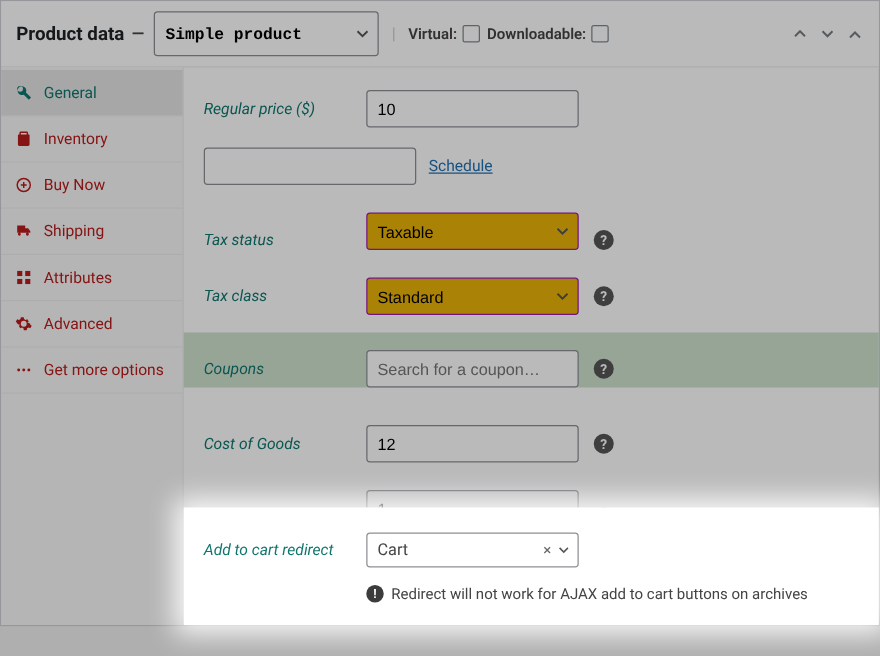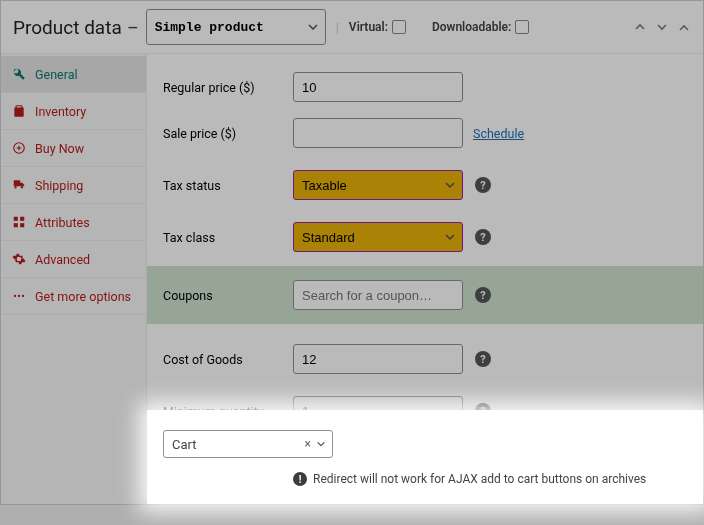--- a/index.html
+++ b/index.html
@@ -27,22 +27,22 @@
   }
   .panel-header {
     display: flex;
     align-items: center;
     padding: 8px 12px;
     border-bottom: 1px solid #eee;
     font-size: 13px;
     background: #fff;
   }
   .panel-title {
-    font-weight: 400;
-    font-size: 19px;
+    font-weight: 700;
+    font-size: 15px;
     color: #1d2327;
     margin-right: 6px;
   }
   .panel-dash { font-weight: 700; margin-right: 8px; }
   .type-select {
     height: 36px;
     border: 1px solid #8c8f94;
     border-radius: 3px;
     padding: 2px 26px 2px 8px;
     background: #fff;
@@ -53,21 +53,21 @@
     position: relative;
     width: 180px;
     font-family: Liberation Mono, monospace;
   }
   .select-wrap { position: relative; display: inline-block; }
   .select-caret {
     position: absolute; right: 7px; top: 50%; transform: translateY(-50%);
     pointer-events: none;
   }
   .hdr-sep { margin: 0 10px; color: #ccc; }
-  .hdr-opt { display: inline-flex; align-items: flex-start; gap: 4px; margin-right: 26px; }
+  .hdr-opt { display: inline-flex; align-items: flex-start; gap: 4px; margin-right: 6px; }
   .hdr-opt label { font-weight: 600; font-size: 12px; }
   .hdr-ck { width: 14px; height: 14px; border:1px solid #7e8993; border-radius:2px; }
   .hdr-ctrls { margin-left: auto; display:flex; gap:8px; }
   .hdr-ico { width:14px; height:14px; display:inline-flex; align-items:center; justify-content:center; color:#787c82; }
 
   .body { display:flex; }
   .tabs {
     width: 146px;
     background:#f9f9f9;
     border-right:1px solid #eee;
@@ -83,43 +83,43 @@
   }
   .tab.active { background:#e5e5e5; color:#0f766e; }
   .tab-ico { width:16px; height:16px; display:inline-flex; align-items:center; justify-content:center; }
   .tab-ico svg { display:block; }
 
   .content { flex:1; padding: 10px 20px 18px 16px; position:relative; }
   .row {
     display:flex; align-items:center;
     padding: 8px 0;
   }
-  .row.tall { padding: 14px 0; }
-  .label { width: 130px; color:#000000; font-size:12.5px; }
+  .row.tall { padding: 14px 0; align-items: flex-end; }
+  .label { width: 130px; color:#0f766e; font-size:12.5px;font-style:italic; }
   .inp {
     width: 170px; height: 30px;
     border:1px solid #8c8f94; border-radius:3px;
     padding: 4px 8px; font-size:13px; background:#fff;
   }
   .sel {
     width:170px; height:30px; border:1px solid #a21caf; border-radius:3px;
     padding:4px 26px 4px 8px; background:#eab308; font-size:13px;
     appearance:none; -webkit-appearance:none;
   }
   .help {
     width:16px; height:16px; border-radius:50%;
     background:#555; color:#fff; font-size:11px; font-weight:700;
     display:inline-flex; align-items:center; justify-content:center;
     margin-left:12px; cursor:help;
   }
   .link { color:#2271b1; text-decoration:underline; margin-left:10px; font-size:12.5px; cursor:pointer; }
   .coupon-row {
     background:#cfe2d0;
-    margin: 6px -20px 12px -16px;
-    padding: 14px 20px 14px 16px;
+    margin: 6px -20px 22px -16px;
+    padding: 14px 20px 0 16px;
     display:flex; align-items:center;
   }
   .highlight {
     position:absolute;
     left:146px; right:0; bottom:0;
     background:#fff;
     padding: 14px 20px 18px 16px;
     box-shadow: 0 0 20px 8px rgba(255,255,255,0.9);
     z-index:200;
   }
@@ -251,21 +251,20 @@
         </div>
       </div>
     <div class="content">
 
       <div class="row">
         <div class="label">Regular price ($)</div>
         <input class="inp" value="10" style="">
       </div>
 
       <div class="row">
-        <div class="label">Sale price ($)</div>
         <input class="inp" style="">
         <a class="link">Schedule</a>
       </div>
 
       <div class="row tall">
         <div class="label">Tax status</div>
         <span class="select-wrap">
           <select class="sel"><option>Taxable</option></select>
           <span class="select-caret caret">
               <svg width="12" height="12" viewBox="0 0 12 12">
@@ -312,20 +311,21 @@
         <input class="inp" placeholder="No limit" style="">
         <span class="help">?</span>
       </div>
 
       <div id="bottom-area"></div>
     </div>
   </div>
 
   <div class="highlight">
     <div class="row">
+      <div class="label">Add to cart redirect</div>
       <div class="mini-sel">
         <span>Cart</span>
         <span style="display:flex;align-items:center;gap:3px">
           <span class="x">×</span>
           <span class="caret">
               <svg width="10" height="10" viewBox="0 0 12 12">
                 <path d="M2 4l4 4 4-4" stroke="#555" stroke-width="1.5" fill="none"></path>
               </svg>
             </span>
         </span>

